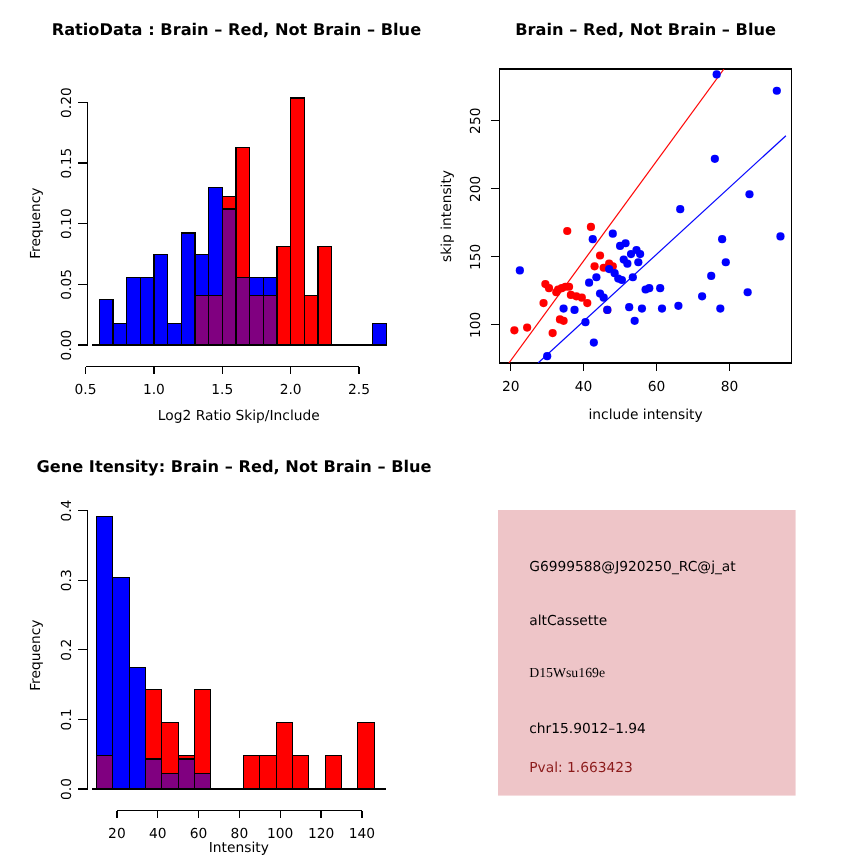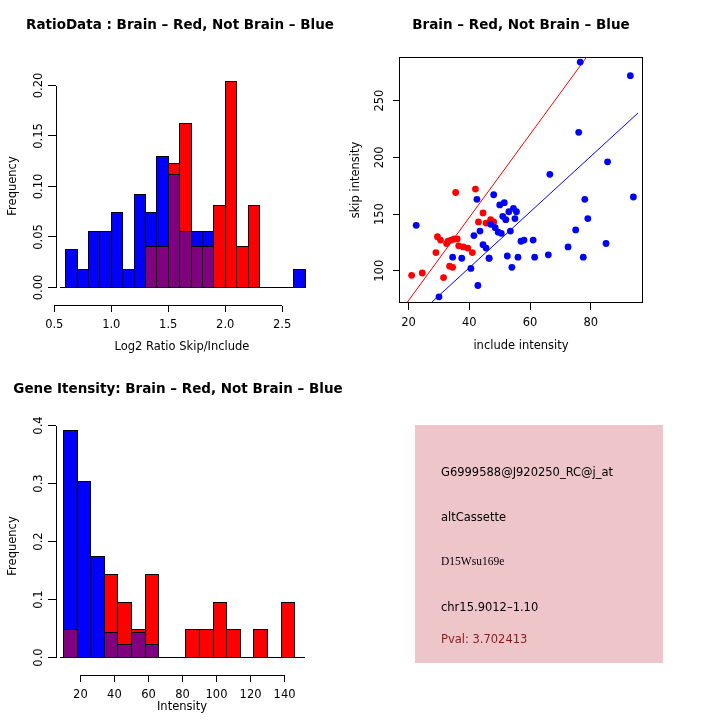--- a/index.html
+++ b/index.html
@@ -15,20 +15,21 @@
     overflow: hidden;
   }
   #page {
     position: relative;
     width: 720px;
     height: 720px;
   }
   .panel {
     position: absolute;
     overflow: visible;
+    padding-left: 17px;
   }
   .panel svg {
     display: block;
   }
   text {
     font-family: "DejaVu Sans", sans-serif;
     fill: #000000;
   }
   .ttl {
     font-size: 13.5px;
@@ -319,17 +320,17 @@
         </g>
 
       <text class="axlab" x="182" y="350" text-anchor="middle">Intensity</text>
     </svg>
   </div>
 
   <div id="infobox">
     <div class="infotext" style="top:40px;">G6999588@J920250_RC@j_at</div>
     <div class="infotext" style="top:85px;">altCassette</div>
     <div class="infotext" style="top:130px;font-family:Liberation Serif, serif;">D15Wsu169e</div>
-    <div class="infotext" style="top:175px;">chr15.9012–1.10</div>
-    <div class="infotext" id="info-pval" style="top:207px;">Pval: 3.702413</div>
+    <div class="infotext" style="top:175px;">chr15.9012–1.94</div>
+    <div class="infotext" id="info-pval" style="top:207px;">Pval: 1.663423</div>
   </div>
 
 </div>
 
 </body></html>

